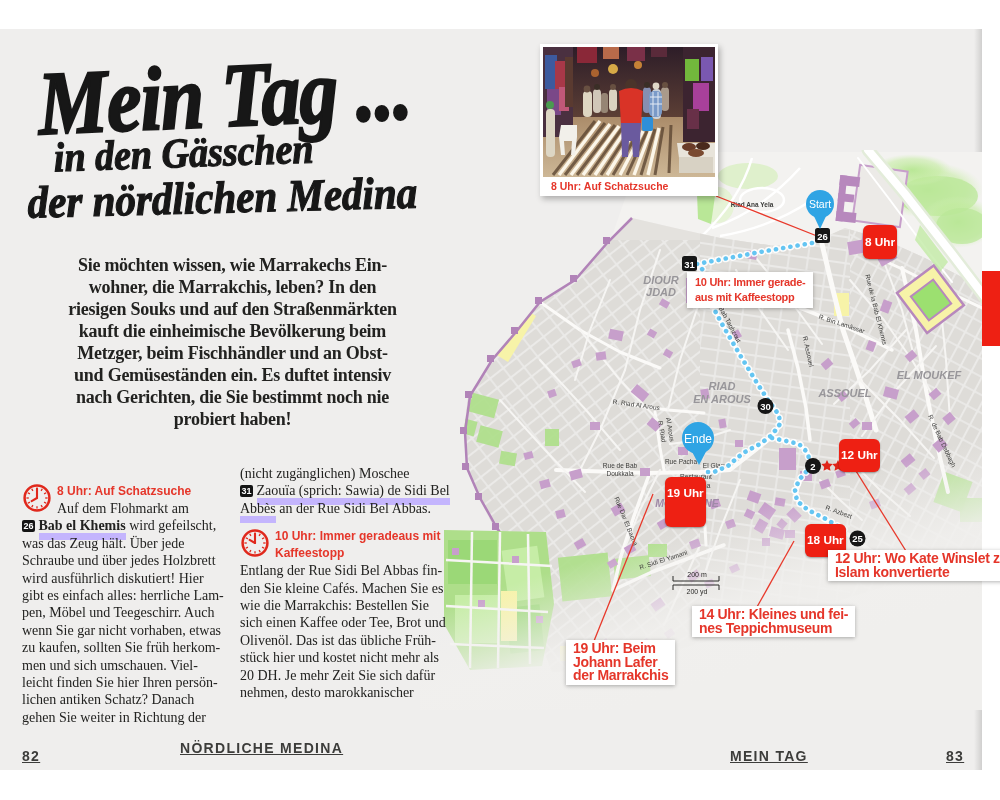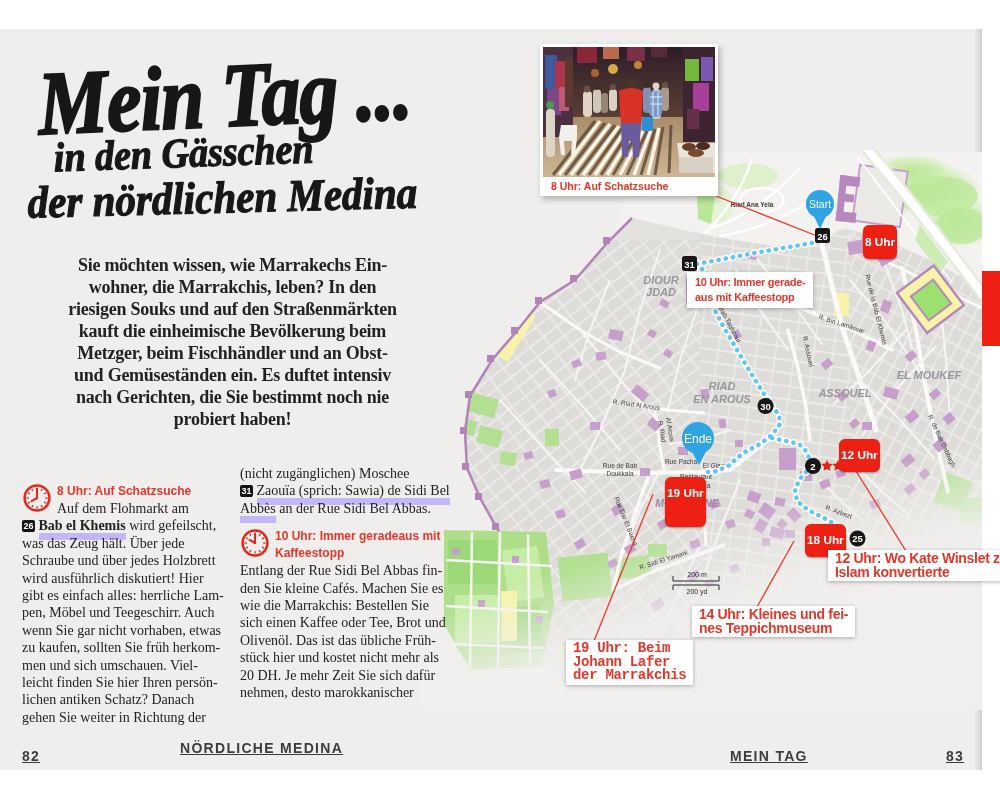--- a/index.html
+++ b/index.html
@@ -502,21 +502,21 @@
 <div class="tbox" style="left:637px;top:477px;height:34px;line-height:17px;">19 Uhr</div>
 
 <div class="tbox" style="left:777px;top:524px;height:17px;line-height:17px;">18 Uhr</div>
 
 <div class="ann" style="left:687px;top:272px;font-size:11px;line-height:15px;padding:3px 8px;">10 Uhr: Immer gerade-<br>aus mit Kaffeestopp</div>
 
 <div class="ann" style="left:828px;top:550px;">12 Uhr: Wo Kate Winslet zum<br>Islam konvertierte</div>
 
 <div class="ann" style="left:692px;top:606px;">14 Uhr: Kleines und fei-<br>nes Teppichmuseum</div>
 
-<div class="ann" style="left:566px;top:640px;font-family:Liberation Mono, monospace;">19 Uhr: Beim<br>Johann Lafer<br>der Marrakchis</div>
+<div class="ann" style="left:566px;top:640px;">19 Uhr: Beim<br>Johann Lafer<br>der Marrakchis</div>
 
 <div class="abs" style="left:540px;top:44px;width:178px;height:152px;background:#fff;box-shadow:2px 3px 6px rgba(0,0,0,.28);"></div>
 
 <svg class="abs" style="left:543px;top:47px" width="172" height="130" viewBox="0 0 172 130">
 <defs>
 <linearGradient id="phTop" x1="0" y1="0" x2="0" y2="1">
 <stop offset="0" stop-color="#2d1d28"></stop>
         <stop offset="1" stop-color="#5f4136"></stop>
 </linearGradient>
 <linearGradient id="phFloor" x1="0" y1="0" x2="0" y2="1">

